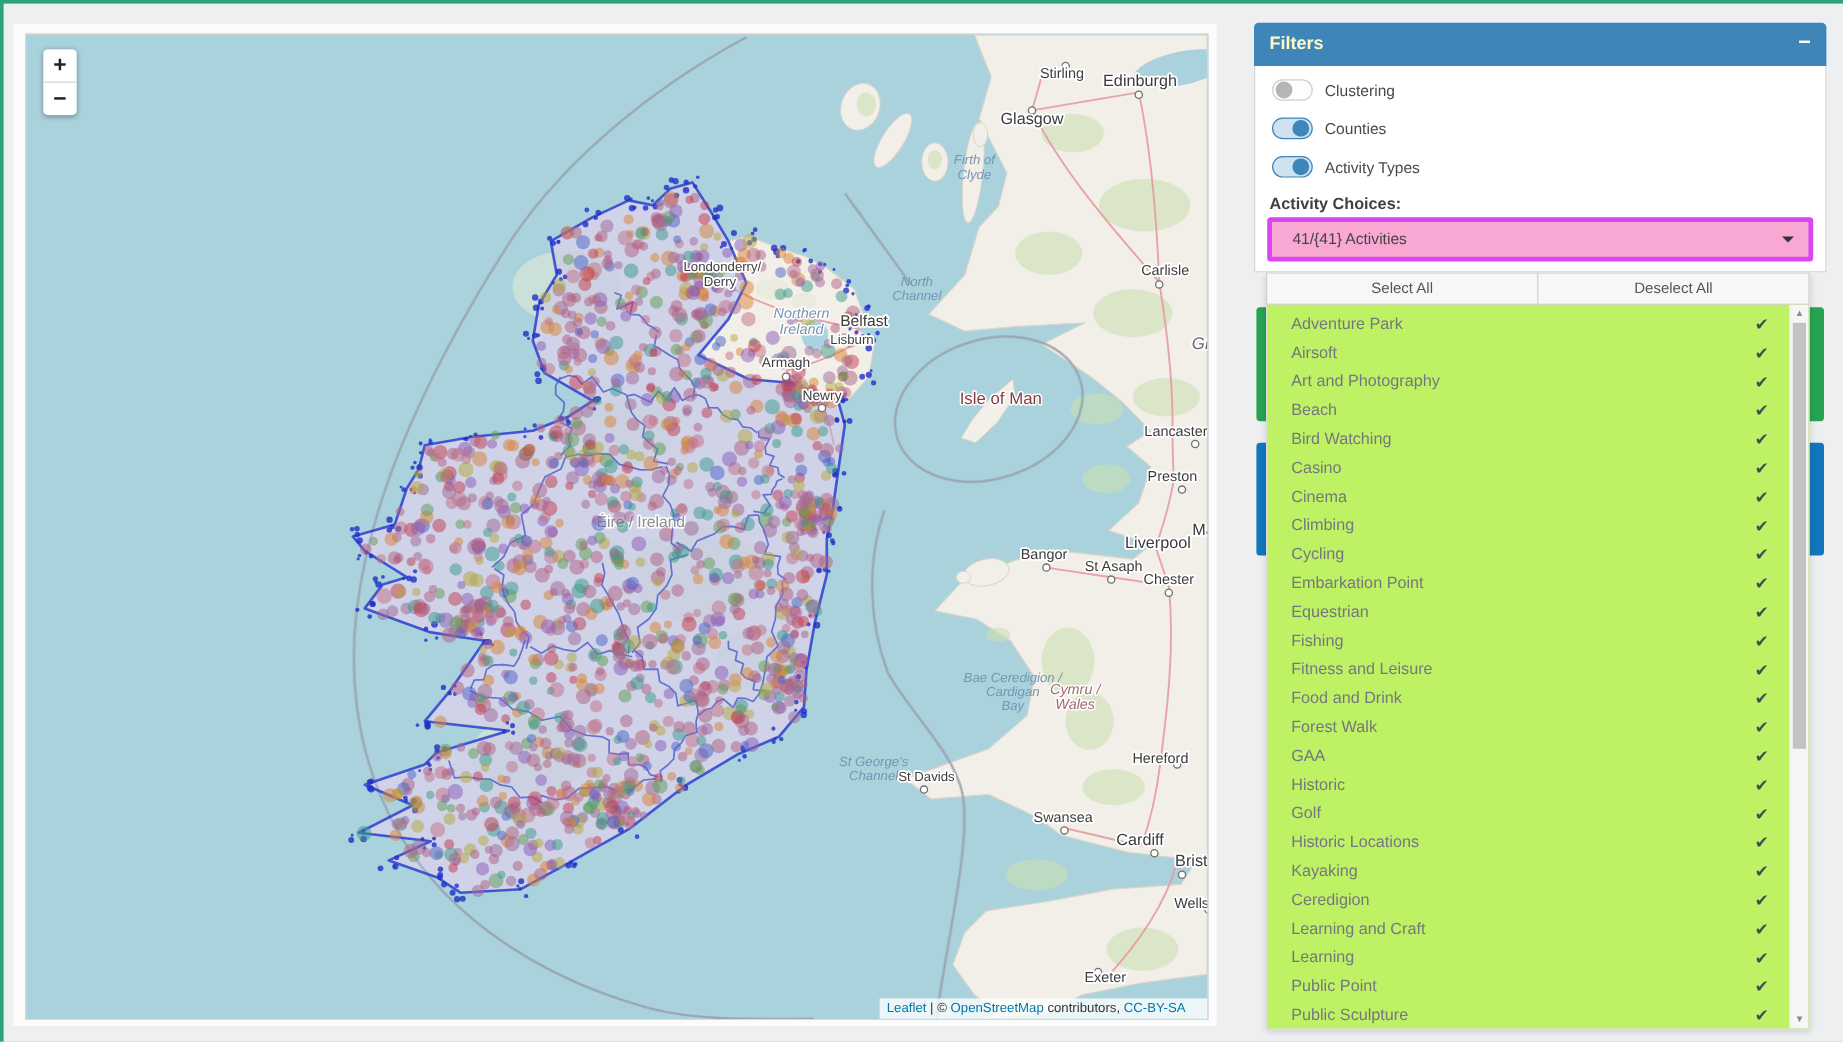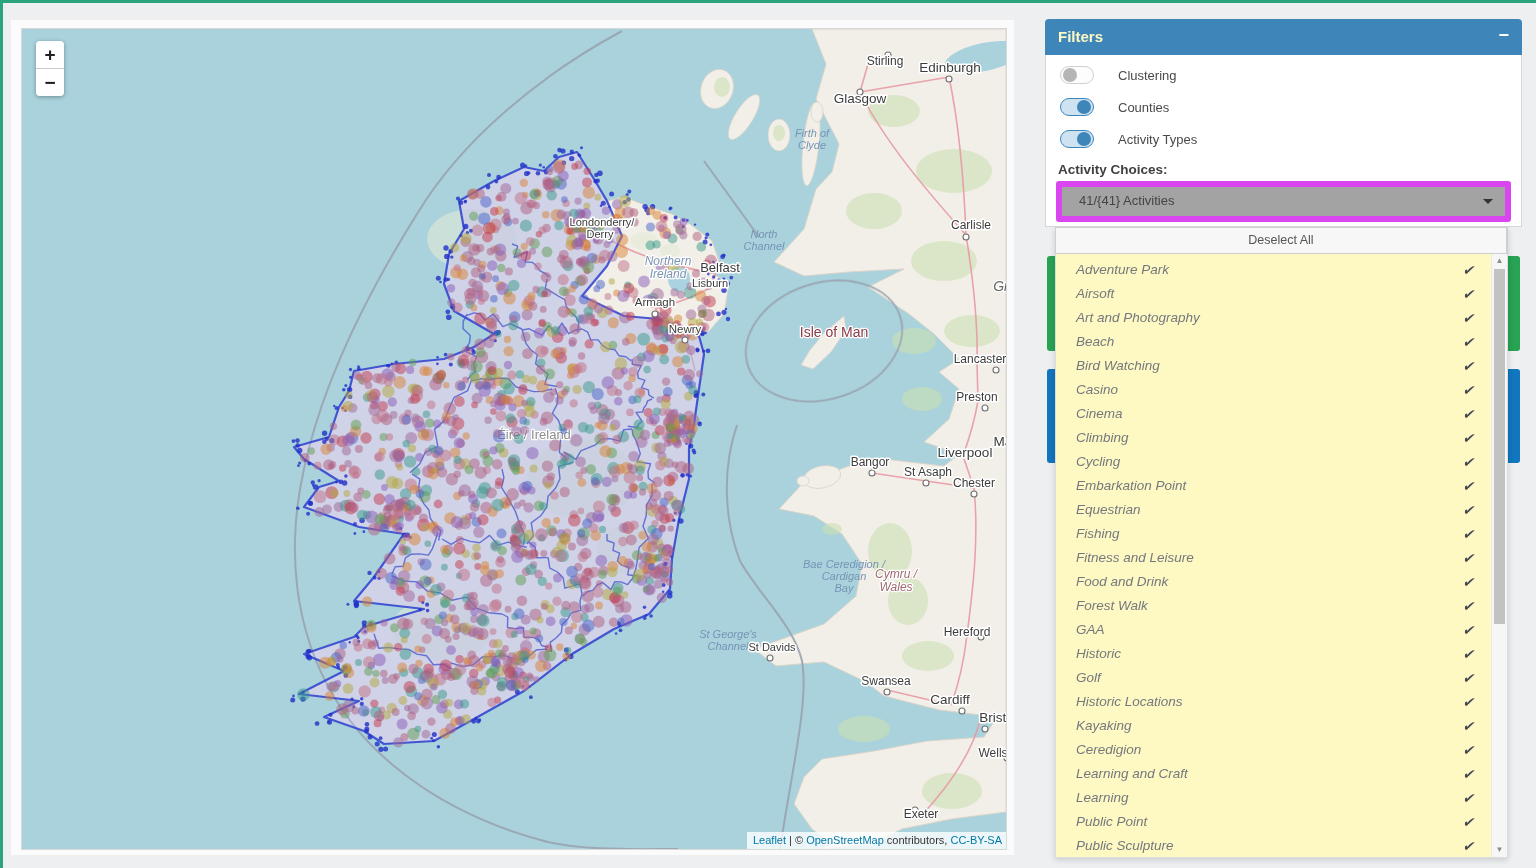--- a/index.html
+++ b/index.html
@@ -13,55 +13,55 @@
   
   #map-frame{position:absolute;left:8px;top:17px;width:1003px;height:835px;background:#fbfbfb;}
   #map{position:absolute;left:18px;top:25px;width:984px;height:820px;overflow:hidden;background:#a9d2dd;border:1px solid #d8d8d8;}
   #map svg{position:absolute;left:0;top:0;}
   .zoom-ctl{position:absolute;left:14px;top:12px;width:28px;border-radius:4px;
     box-shadow:0 1px 4px rgba(0,0,0,.35);overflow:hidden;z-index:5;}
   .zoom-btn{width:28px;height:27px;background:#fff;color:#222;font-size:19px;font-weight:bold;
     text-align:center;line-height:27px;cursor:pointer;user-select:none;}
   .zoom-btn:first-child{border-bottom:1px solid #ccc;}
   #attribution{position:absolute;right:0;bottom:0;background:rgba(255,255,255,.78);
-    font-size:11px;color:#333;padding:2px 4px 3px 6px;z-index:5;white-space:nowrap;}
+    font-size:11px;color:#333;padding:2px 18px 3px 6px;z-index:5;white-space:nowrap;}
   #attribution a{color:#0078A8;text-decoration:none;}
   
   #panel-header{position:absolute;left:1042px;top:16px;width:477px;height:36px;background:#3e86ba;
     border-radius:4px 4px 0 0;box-sizing:border-box;z-index:10;}
   #panel-title{position:absolute;left:13px;top:0;line-height:36px;color:#fef9c3;font-size:15px;font-weight:bold;}
   #panel-collapse{position:absolute;right:13px;top:0;line-height:33px;color:#fff;font-size:18px;font-weight:bold;cursor:pointer;}
   #panel-body{position:absolute;left:1042px;top:52px;width:477px;height:172px;background:#fff;
     border:1px solid #d4d6d8;border-top:none;box-sizing:border-box;z-index:9;}
   .toggle-row{position:absolute;left:14px;height:20px;display:flex;align-items:center;}
   .switch{width:34px;height:18px;border-radius:10px;position:relative;box-sizing:border-box;cursor:pointer;flex:0 0 auto;}
   .switch.off{background:#fdfdfd;border:1px solid #d0d0d0;}
   .switch.on{background:#cfe2f1;border:1px solid #3e86ba;}
   .knob{position:absolute;top:1px;width:14px;height:14px;border-radius:50%;}
   .switch.off .knob{left:2px;background:#b5b5b5;}
   .switch.on .knob{right:2px;background:#3e86ba;}
-  .toggle-label{margin-left:24px;font-size:13px;color:#4a4a4a;}
+  .toggle-label{margin-left:10px;font-size:13px;color:#4a4a4a;}
   #choices-label{position:absolute;left:12px;top:107px;font-size:13.5px;font-weight:bold;color:#404040;}
-  #activity-select{position:absolute;left:10px;right:10px;top:126px;height:29px;background:#a3a3a3;
-    border:6px solid #d946ef;border-radius:3px;cursor:pointer;}
+  #activity-select{position:absolute;left:10px;right:10px;top:126px;height:29px;background:#f9a8d4;
+    border:4px solid #d946ef;border-radius:3px;cursor:pointer;}
   #activity-select .val{position:absolute;left:17px;top:0;line-height:28px;font-size:13px;color:#444;}
   #activity-select .caret{position:absolute;right:12px;top:12px;width:0;height:0;
     border-left:5px solid transparent;border-right:5px solid transparent;border-top:5px solid #333;}
   
   .bg-bar{position:absolute;left:1044px;width:473px;border-radius:3px;z-index:7;}
   #bar-green{top:253px;height:95px;background:#27a353;}
   #bar-blue{top:366px;height:94px;background:#1176bd;}
   
   #dd-overlay{position:absolute;left:1052px;top:224px;width:453px;z-index:8;
     box-shadow:0 2px 6px rgba(0,0,0,.15);}
   #dd-buttons{display:flex;height:27px;border:1px solid #cfcfcf;box-sizing:border-box;background:#f7f7f7;}
   .dd-btn{flex:1;font-size:12.5px;color:#555;text-align:center;line-height:25px;cursor:pointer;}
   .dd-btn:first-child{border-right:1px solid #cfcfcf;}
-  #dd-list{position:relative;height:604px;background:#fef9c3;border:1px solid #ddd;border-top:none;
-    box-sizing:border-box;overflow:hidden;padding-top:4px;font-style:italic;}
+  #dd-list{position:relative;height:604px;background:#bef264;border:1px solid #ddd;border-top:none;
+    box-sizing:border-box;overflow:hidden;padding-top:4px;}
   .act-row{position:relative;height:24px;line-height:24px;padding-left:20px;font-size:13.5px;color:#74787e;cursor:pointer;}
   .act-check{position:absolute;right:33px;top:0;color:#464c54;font-size:14px;}
   
   #dd-scroll{position:absolute;right:0;top:0;bottom:0;width:15px;background:#f6f6f6;border-left:1px solid #e9e9e9;}
   .scroll-arrow{position:absolute;left:0;width:15px;height:14px;color:#8a8a8a;font-size:8px;text-align:center;line-height:14px;cursor:pointer;}
   #scroll-up{top:0;}
   #scroll-down{bottom:0;}
   #scroll-thumb{position:absolute;left:2px;width:11px;top:15px;height:355px;background:#c2c2c2;cursor:pointer;}
 </style>
 </head>
@@ -1987,20 +1987,21 @@
     </div>
   <div id="choices-label">Activity Choices:</div>
   <div id="activity-select">
     <span class="val">41/{41} Activities</span>
     <span class="caret"></span>
   </div>
 </div>
 
 <div id="dd-overlay">
   <div id="dd-buttons">
+    <div class="dd-btn">Select All</div>
     <div class="dd-btn">Deselect All</div>
   </div>
   <div id="dd-list">
     <div id="rows">
         <div class="act-row"><span>Adventure Park</span><span class="act-check">✔</span></div>
         <div class="act-row"><span>Airsoft</span><span class="act-check">✔</span></div>
         <div class="act-row"><span>Art and Photography</span><span class="act-check">✔</span></div>
         <div class="act-row"><span>Beach</span><span class="act-check">✔</span></div>
         <div class="act-row"><span>Bird Watching</span><span class="act-check">✔</span></div>
         <div class="act-row"><span>Casino</span><span class="act-check">✔</span></div>

